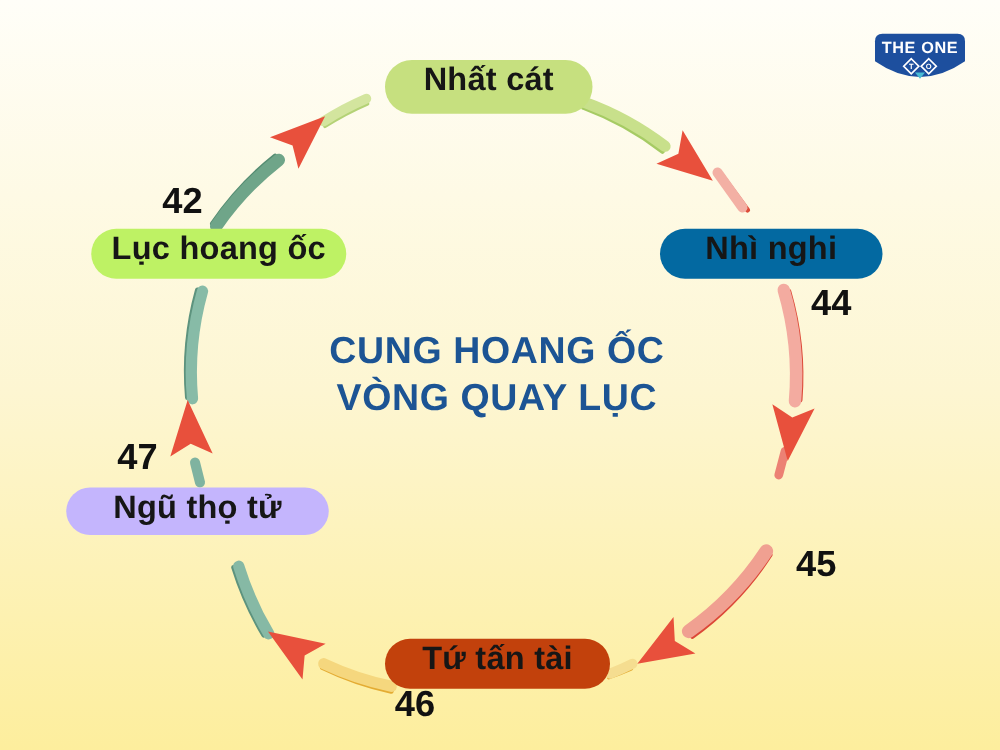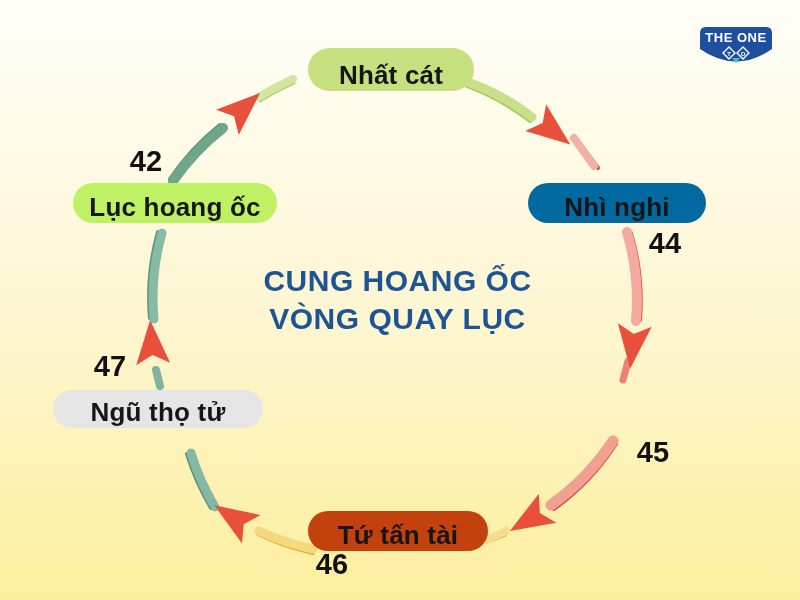--- a/index.html
+++ b/index.html
@@ -4,21 +4,21 @@
 <style>
   html,body{margin:0;padding:0;}
   body{
     width:800px;height:600px;overflow:hidden;position:relative;
     font-family:"Liberation Sans","DejaVu Sans",sans-serif;
     background:linear-gradient(180deg,#fffef8 0%,#fdf6d2 52%,#fdee9d 100%);
   }
   .stage{position:absolute;inset:0;}
   svg.arcs{position:absolute;left:0;top:0;}
   .node{
-    position:absolute;border-radius:24px;display:flex;align-items:flex-end;justify-content:center;
+    position:absolute;border-radius:24px;display:flex;align-items:flex-start;justify-content:center;
     font-weight:700;color:#161616;box-sizing:border-box;
   }
   .node .lbl{font-size:26px;letter-spacing:.2px;}
   .n1{left:308px;top:48px;width:166px;height:43px;}
   .n2{left:528px;top:183px;width:178px;height:40px;}
   .n3{left:523px;top:389px;width:210px;height:38px;border-radius:20px;}
   .n4{left:308px;top:511px;width:180px;height:40px;}
   .n5{left:53px;top:390px;width:210px;height:38px;border-radius:20px;}
   .n6{left:73px;top:183px;width:204px;height:40px;}
   .num{
@@ -91,21 +91,21 @@
 
   <div class="node n1" style="background: rgb(198, 224, 127);">
     <span class="lbl">Nhất cát</span>
   </div>
   <div class="node n2" style="background: #0369a1;">
     <span class="lbl">Nhì nghi</span>
   </div>
   <div class="node n4" style="background: #c2410c;">
     <span class="lbl">Tứ tấn tài</span>
   </div>
-  <div class="node n5" style="background: #e5e5e5;">
+  <div class="node n5" style="background: #c4b5fd;">
     <span class="lbl">Ngũ thọ tử</span>
   </div>
   <div class="node n6" style="background: #bef264;">
     <span class="lbl">Lục hoang ốc</span>
   </div>
 
   <div class="title">
     <div>CUNG HOANG ỐC</div>
     <div>VÒNG QUAY LỤC</div>
   </div>

